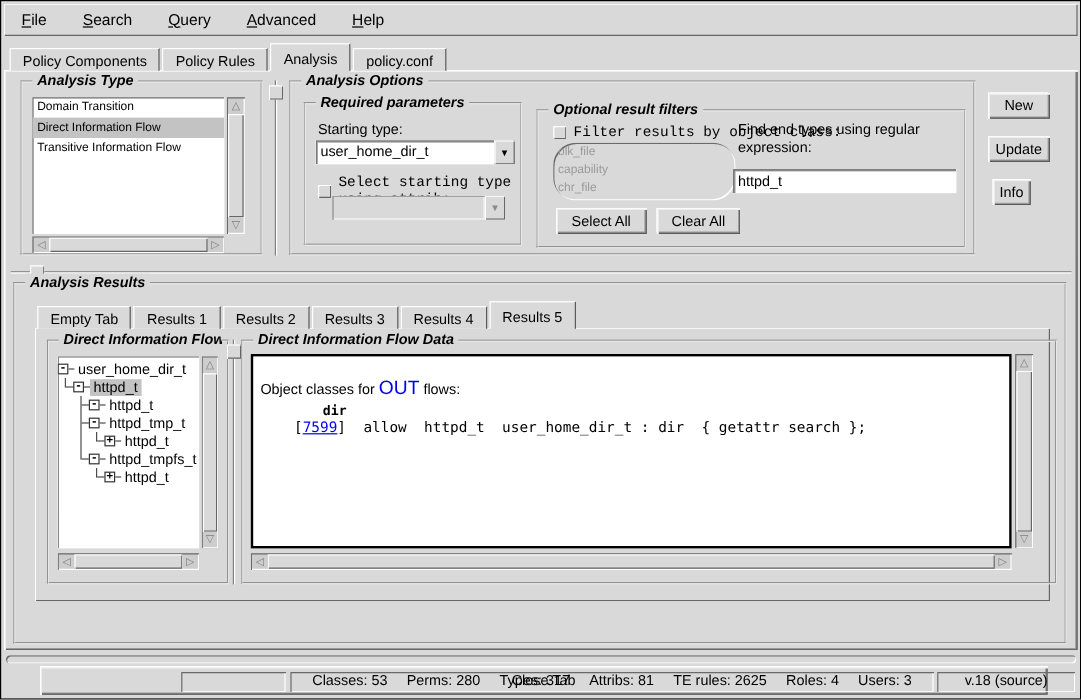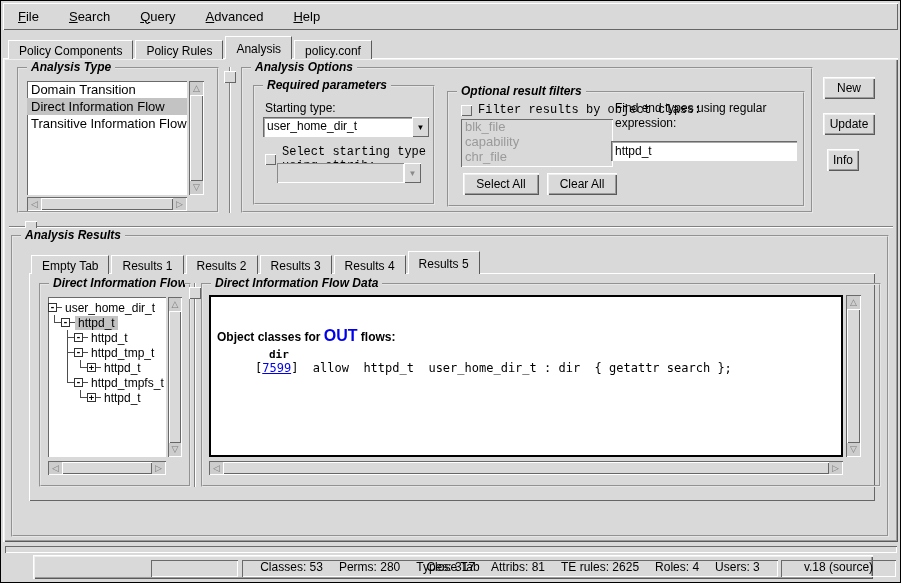--- a/index.html
+++ b/index.html
@@ -4,21 +4,21 @@
 <style>
   * { margin:0; padding:0; box-sizing:border-box; }
   html,body { background:#888; }
   #win {
     position:relative; width:901px; height:583px; background:#d9d9d9;
     border:1px solid #000; font-family:"Liberation Sans",sans-serif; color:#000;
     overflow:hidden;
   }
   .up    { box-shadow: inset 1px 1px 0 #ffffff, inset -1px -1px 0 #666666; }
   .up2   { box-shadow: inset 1px 1px 0 #ffffff, inset 2px 2px 0 #efefef, inset -1px -1px 0 #5a5a5a, inset -2px -2px 0 #9b9b9b; }
-  .down  { box-shadow: inset 1px 1px 0 #6a6a6a, inset -1px -1px 0 #ffffff; }
+  .down  { box-shadow: inset 1px 1px 0 #6a6a6a, inset -1px -1px 0 #ffffff; border-radius: 19px; }
   .entry { background:#fff; box-shadow: inset 1px 1px 0 #6a6a6a, inset 2px 2px 0 #a9a9a9, inset -1px -1px 0 #ffffff; }
   .abs { position:absolute; }
 
   
   #menubar { left:2px; top:2px; width:895px; height:27px; display:flex; align-items:center; }
   .menu-item { padding:4px 15px 5px 15px; font-size:13px; cursor:default; }
 
   
   .tabrow { display:flex; align-items:flex-end; }
   .tab {
@@ -33,21 +33,21 @@
 
   
   .lframe { position:absolute; border:2px groove #e6e6e6; }
   .lframe > .ltitle {
     position:absolute; top:-9px; left:8px; background:#d9d9d9; padding:0 4px;
     font-size:12px; font-weight:bold; font-style:italic; white-space:nowrap; overflow:hidden;
   }
 
   
   .listwhite { background:#fff; box-shadow: inset 1px 1px 0 #6a6a6a, inset -1px -1px 0 #fff; overflow:hidden; }
-  .lrow { font-size:13px; height:17px; line-height:17px; padding-left:4px; white-space:nowrap; }
+  .lrow { font-size:10px; height:17px; line-height:17px; padding-left:4px; white-space:nowrap; }
   .lrow.selected { background:#c3c3c3; }
   .lrow.disabled { color:#9a9a9a; }
 
   
   .vscroll,.hscroll { position:absolute; background:#cdcdcd; box-shadow: inset 1px 1px 0 #6a6a6a, inset -1px -1px 0 #fff; }
   .sarrow { position:absolute; display:flex; align-items:center; justify-content:center; color:#7d7d7d; font-size:9px; line-height:9px; }
   .vscroll .sarrow { left:1px; right:1px; height:13px; }
   .vscroll .sarrow.a2 { bottom:1px; } .vscroll .sarrow.a1 { top:1px; }
   .hscroll .sarrow { top:1px; bottom:1px; width:13px; }
   .hscroll .sarrow.a2 { right:1px; } .hscroll .sarrow.a1 { left:1px; }
@@ -78,24 +78,24 @@
   .tcell.t::after, .tcell.e::after { content:""; position:absolute; left:7px; top:7px; right:-1px; height:1px; background:#4d4d4d; }
   .tbox { width:9px; height:9px; flex:none; border:1px solid #333; background:#fff; font:bold 9px/7px "DejaVu Sans Mono",monospace; text-align:center; position:relative; z-index:1; }
   .tstub { width:5px; height:1px; background:#4d4d4d; flex:none; }
   .tlabel { font-size:12px; padding:0 3px; white-space:nowrap; }
   .tlabel.selected { background:#c3c3c3; }
 
   
   #flow-text { background:#fff; border:2px solid #000; overflow:hidden; padding:6px 6px; }
   .fhead { font-size:16px; font-weight:bold; }
   .fblue { color:#0000ee; }
-  .fsub { font-size:12px; font-weight:bold; margin-top:24px; }
+  .fsub { font-size:12px; font-weight:normal; margin-top:12px; }
   .fsub .fbig { font-size:16px; color:#0000ee; }
   .fdir { font-size:11px; font-weight:bold; margin:3px 0 0 52px; font-family:"DejaVu Sans Mono",monospace; }
-  .frule { font-family:"DejaVu Sans Mono",monospace; font-size:12px; margin-left:38px; white-space:pre; }
+  .frule { font-family:"DejaVu Sans Mono",monospace; font-size:12px; margin-left:28px; white-space:pre; }
   .flink { color:#0000ee; text-decoration:underline; }
 
   
   .statpanel { position:absolute; box-shadow: inset 1px 1px 0 #6a6a6a, inset -1px -1px 0 #fff; display:flex; align-items:flex-start; justify-content:center; font-size:12px; }
   .stat { margin:0 8px; white-space:nowrap; }
 </style>
 </head>
 <body>
 
 <div id="win">

